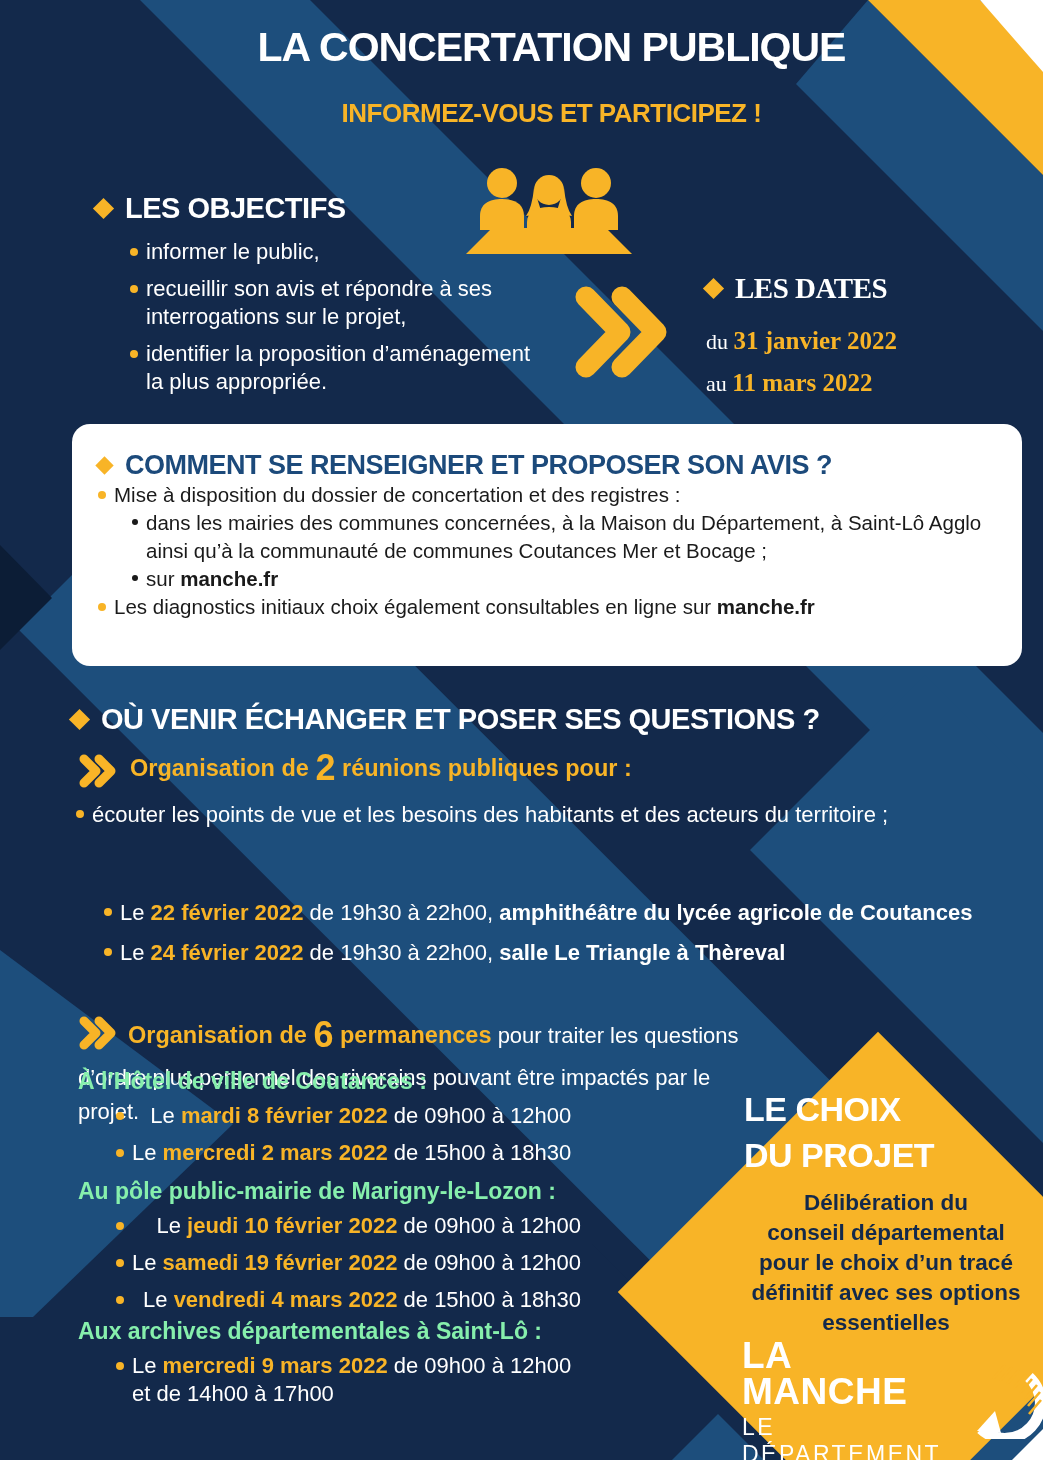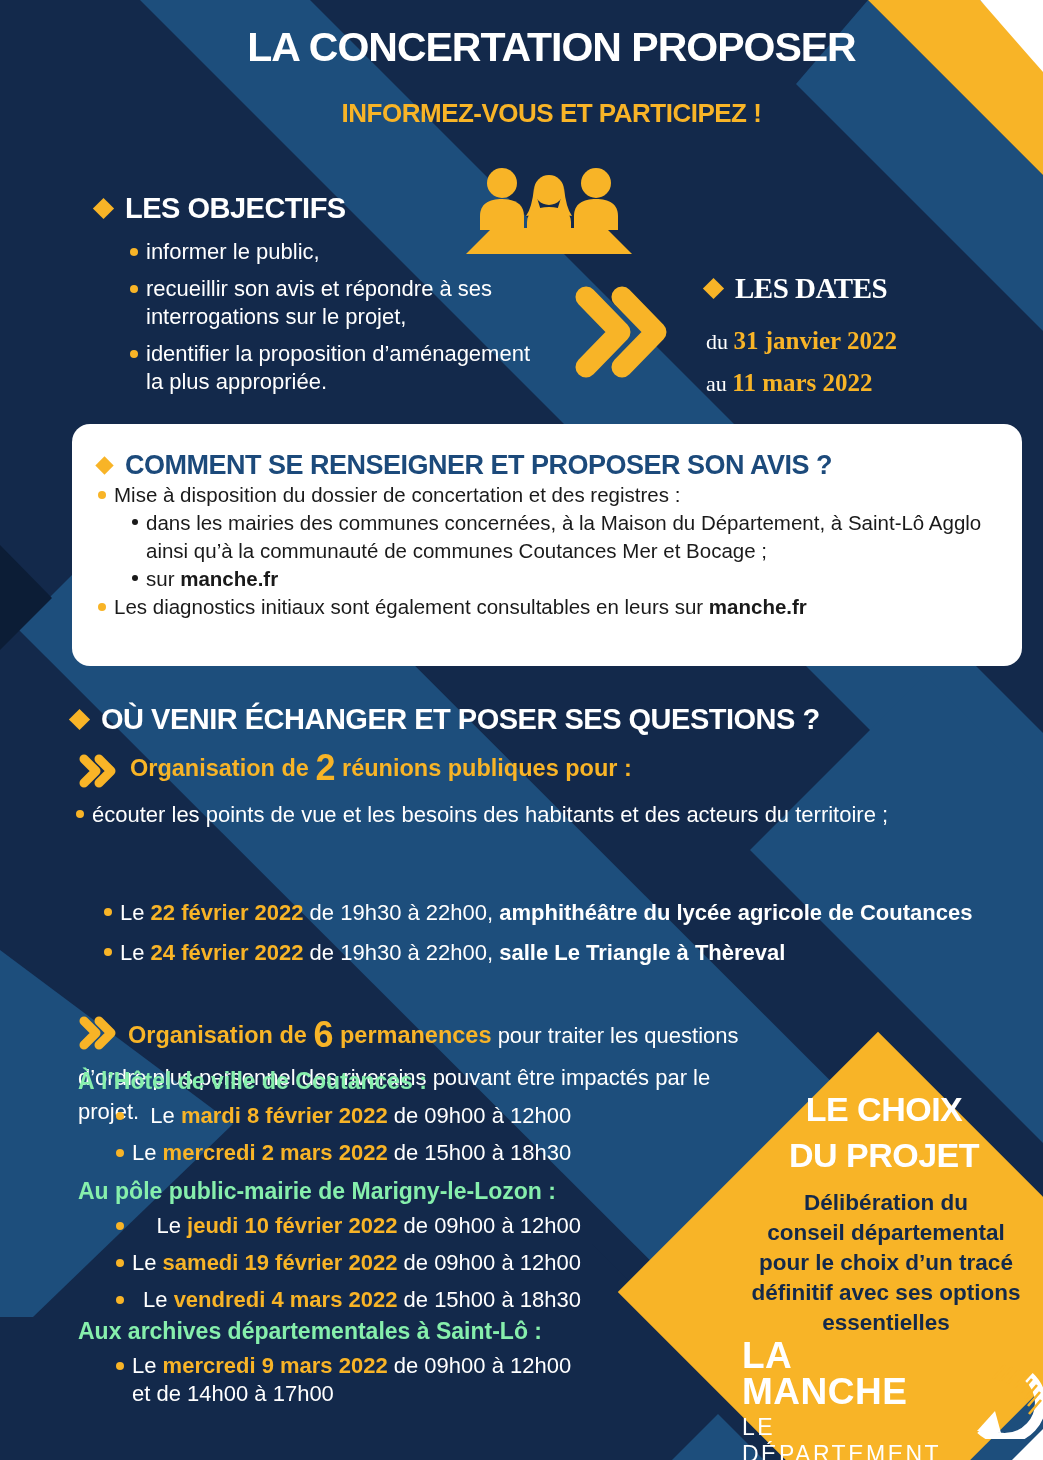--- a/index.html
+++ b/index.html
@@ -76,21 +76,21 @@
   .wtext{color:#fff;font-weight:normal;font-size:22px;}
 
   .event-row{display:flex;margin-bottom:10px;color:#fff;font-size:22px;line-height:30px;}
   .event-row b.date{color:#F8B427;font-weight:bold;}
   .event-row b.place{color:#fff;font-weight:bold;}
 
   .loc-name{color:#86efac;font-size:23px;font-weight:bold;}
   .slot-row{display:flex;color:#fff;font-size:22px;line-height:28px;margin-bottom:9px;justify-content:space-between;}
   .slot-row b{color:#F8B427;font-weight:bold;}
 
-  .choice-title{color:#fff;font-size:34px;font-weight:bold;text-align:center;letter-spacing:-0.5px;line-height:46px;}
+  .choice-title{color:#fff;font-size:34px;font-weight:bold;text-align:left;letter-spacing:-0.5px;line-height:46px;}
   .choice-body{color:#13294B;font-size:22.5px;font-weight:bold;text-align:center;line-height:30px;}
 
   .logo{display:flex;align-items:center;}
   .logo-name{color:#fff;font-size:37px;font-weight:bold;letter-spacing:0.5px;line-height:36px;}
   .logo-sub{color:#fff;font-size:23px;letter-spacing:2.5px;margin-top:4px;}
 </style>
 </head>
 <body>
 
 <div id="poster">
@@ -101,21 +101,21 @@
   <div class="shape med b2"></div>
   <div class="shape med wedgew"></div>
   <div class="shape darker d3"></div>
   <div class="shape yel stripe-tr"></div>
   <div class="shape whi corner-tr"></div>
   <div class="shape nav d2"></div>
   <div class="shape med m3"></div>
   <div class="diamond-big"></div>
   <div class="shape whi corner-br"></div>
 
-  <div class="abs title z3">LA CONCERTATION PROPOSER</div>
+  <div class="abs title z3">LA CONCERTATION PUBLIQUE</div>
   <div class="abs subtitle z3">INFORMEZ-VOUS ET PARTICIPEZ !</div>
 
   <div class="abs z3" style="left:466px;top:166px;">
     <svg width="166" height="88" viewBox="0 0 166 88" fill="#F8B427" xmlns="http://www.w3.org/2000/svg">
       <polygon points="26,62 140,62 166,88 0,88"></polygon>
       <circle cx="36" cy="17" r="15"></circle>
       <path d="M14 64 V50 C14 38 23 33 36 33 C49 33 58 38 58 50 V64 Z"></path>
       <circle cx="130" cy="17" r="15"></circle>
       <path d="M108 64 V50 C108 38 117 33 130 33 C143 33 152 38 152 50 V64 Z"></path>
       <circle cx="83" cy="24" r="15"></circle>
@@ -179,21 +179,21 @@
       <div class="box-row box-sub">
         <span class="dot dot-dark"></span>
         <span>dans les mairies des communes concernées, à la Maison du Département, à Saint-Lô Agglo ainsi qu’à la communauté de communes Coutances Mer et Bocage ;</span>
       </div>
       <div class="box-row box-sub">
         <span class="dot dot-dark"></span>
         <span><span>sur </span><b>manche.fr</b></span>
       </div>
       <div class="box-row">
         <span class="dot"></span>
-        <span><span>Les diagnostics initiaux sont également consultables en leurs sur </span><b>manche.fr</b></span>
+        <span><span>Les diagnostics initiaux choix également consultables en ligne sur </span><b>manche.fr</b></span>
       </div>
     </div>
   </div>
 
   <div class="abs z3" style="left:72px;top:703px;">
     <div class="sec-head">
       <span class="dia"></span>
       <span class="txt">OÙ VENIR ÉCHANGER ET POSER SES QUESTIONS ?</span>
     </div>
   </div>

